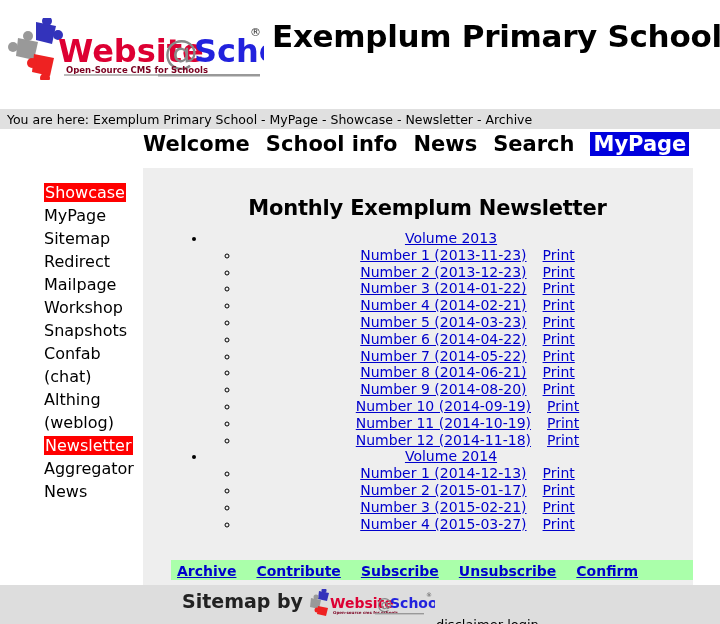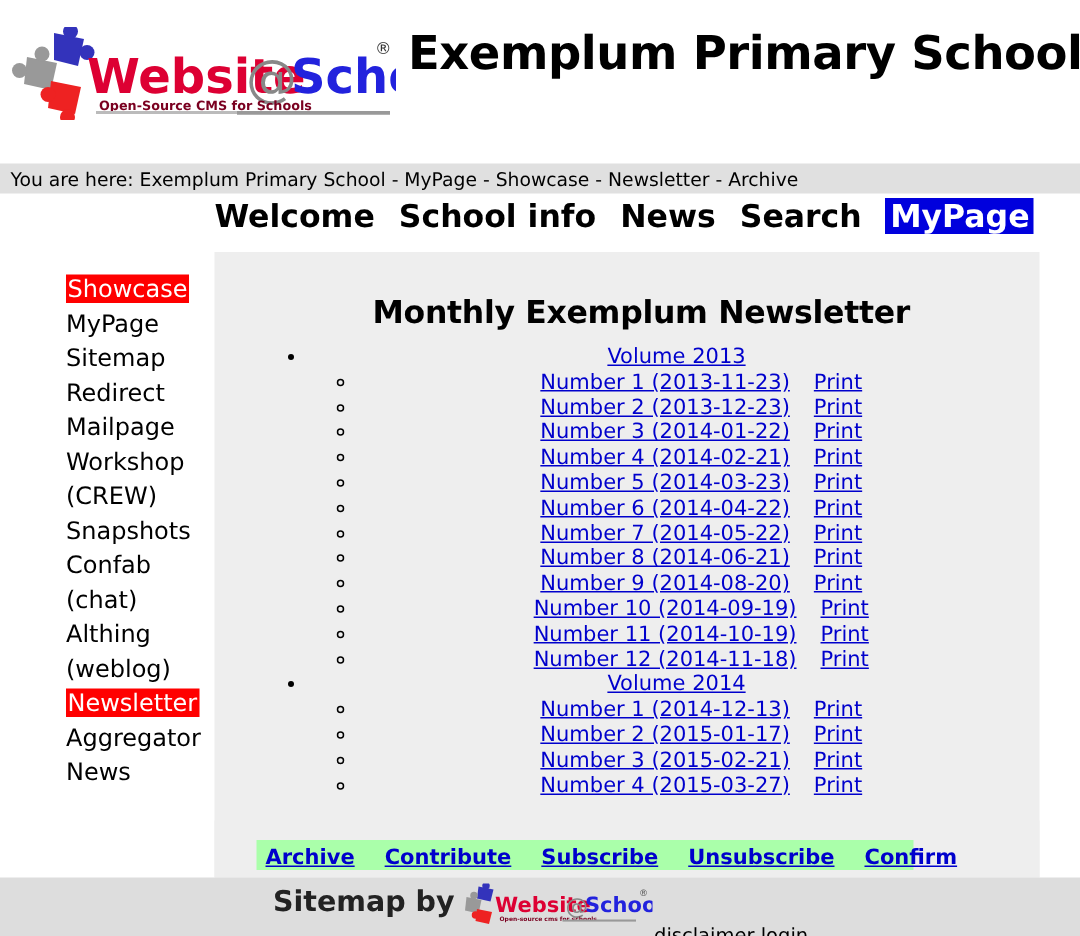--- a/index.html
+++ b/index.html
@@ -155,21 +155,21 @@
     font-size: 14px;
     margin-left: 12px;
   }
   a.lnk.vol { font-size: 14px; }
   .sp { display: inline-block; width: 4px; }
 
   
   .actionbar {
     position: absolute;
     left: 171px; top: 560px;
-    width: 438px; height: 20px;
+    width: 522px; height: 20px;
     background: #aaffaa;
     padding: 1px 0 0 6px;
     white-space: nowrap;
   }
   .actionbar a {
     color: #0000cc;
     font-size: 14px;
     font-weight: bold;
     text-decoration: underline;
     margin-right: 20px;
@@ -256,21 +256,20 @@
 
 <div class="columns">
 
   <div class="sidebar" id="sidebar">
       <a class="side-item hi" href="#"><span>Showcase</span></a>
       <a class="side-item" href="#"><span>MyPage</span></a>
       <a class="side-item" href="#"><span>Sitemap</span></a>
       <a class="side-item" href="#"><span>Redirect</span></a>
       <a class="side-item" href="#"><span>Mailpage</span></a>
       <a class="side-item" href="#"><span>Workshop</span></a>
-      <a class="side-item" href="#"><span>(CREW)</span></a>
       <a class="side-item" href="#"><span>Snapshots</span></a>
       <a class="side-item" href="#"><span>Confab</span></a>
       <a class="side-item" href="#"><span>(chat)</span></a>
       <a class="side-item" href="#"><span>Althing</span></a>
       <a class="side-item" href="#"><span>(weblog)</span></a>
       <a class="side-item hi" href="#"><span>Newsletter</span></a>
       <a class="side-item" href="#"><span>Aggregator</span></a>
       <a class="side-item" href="#"><span>News</span></a>
     </div>
 

